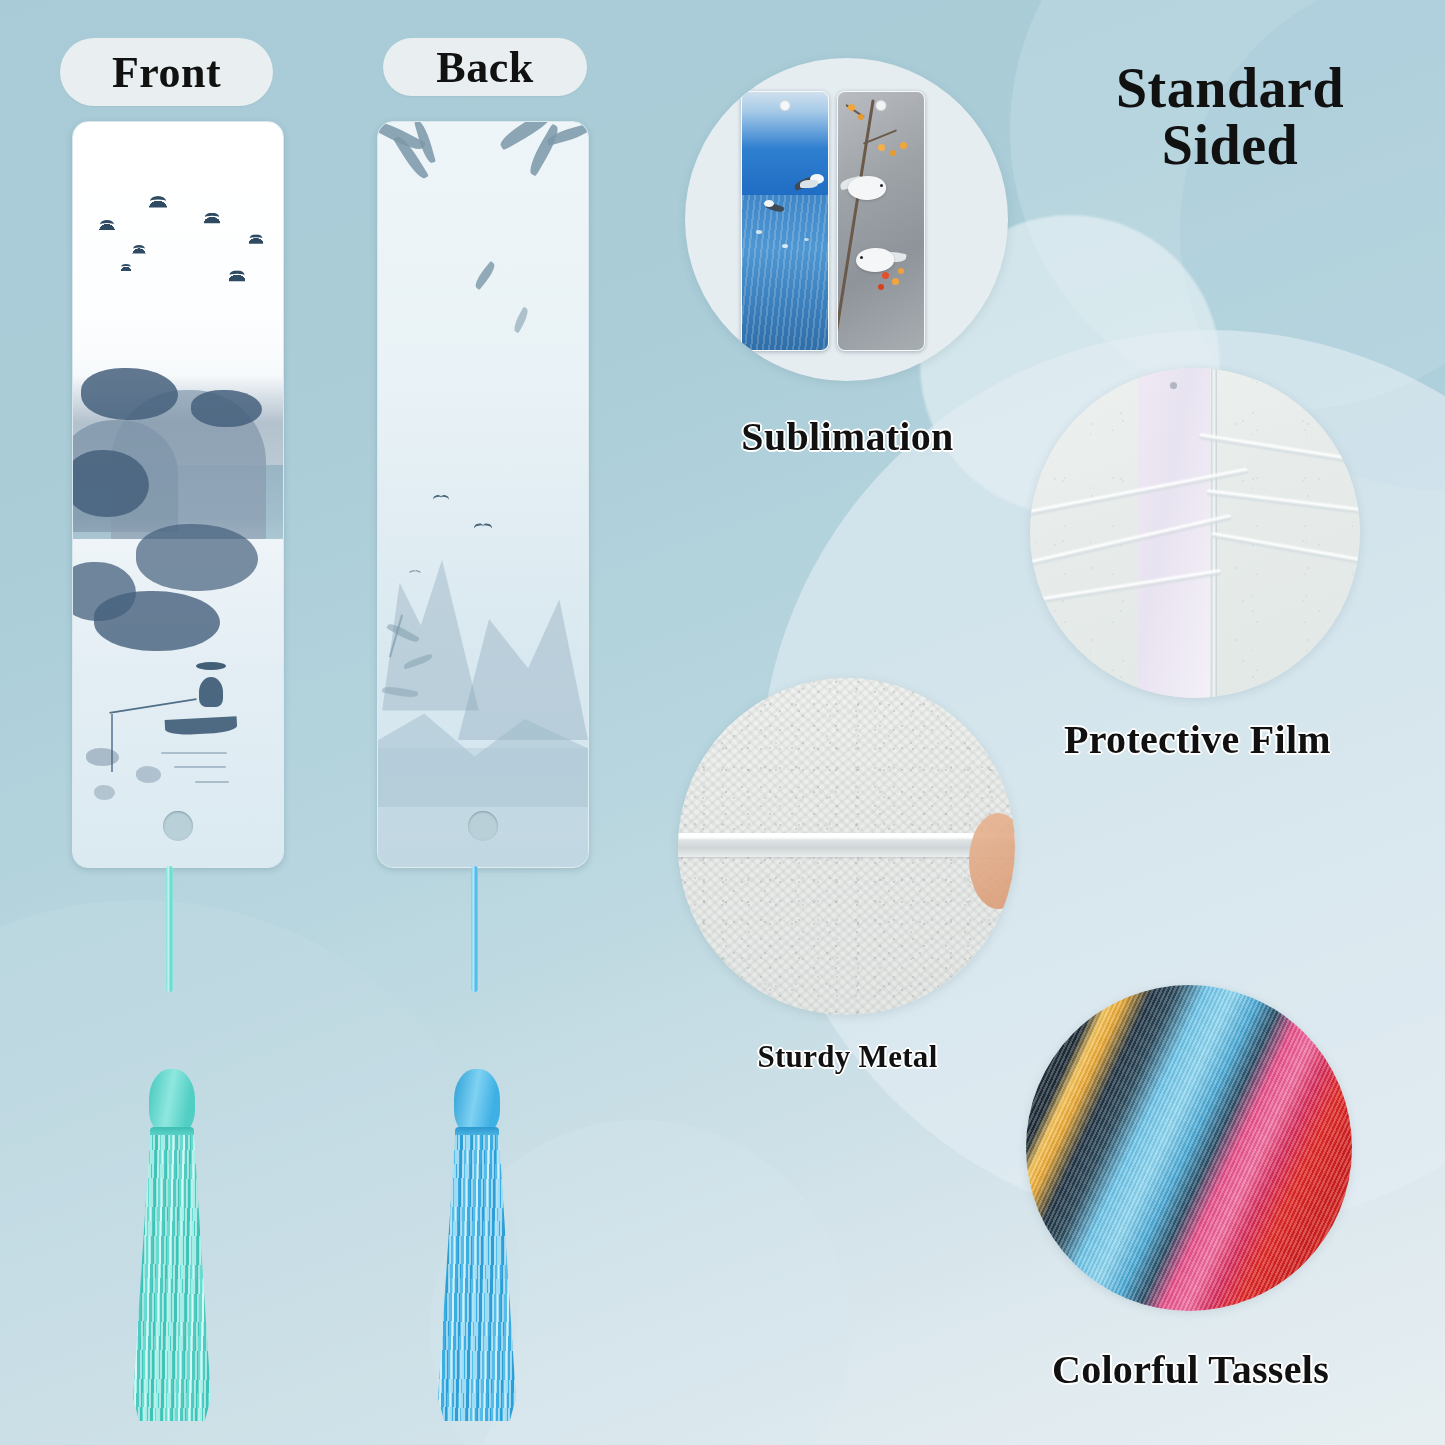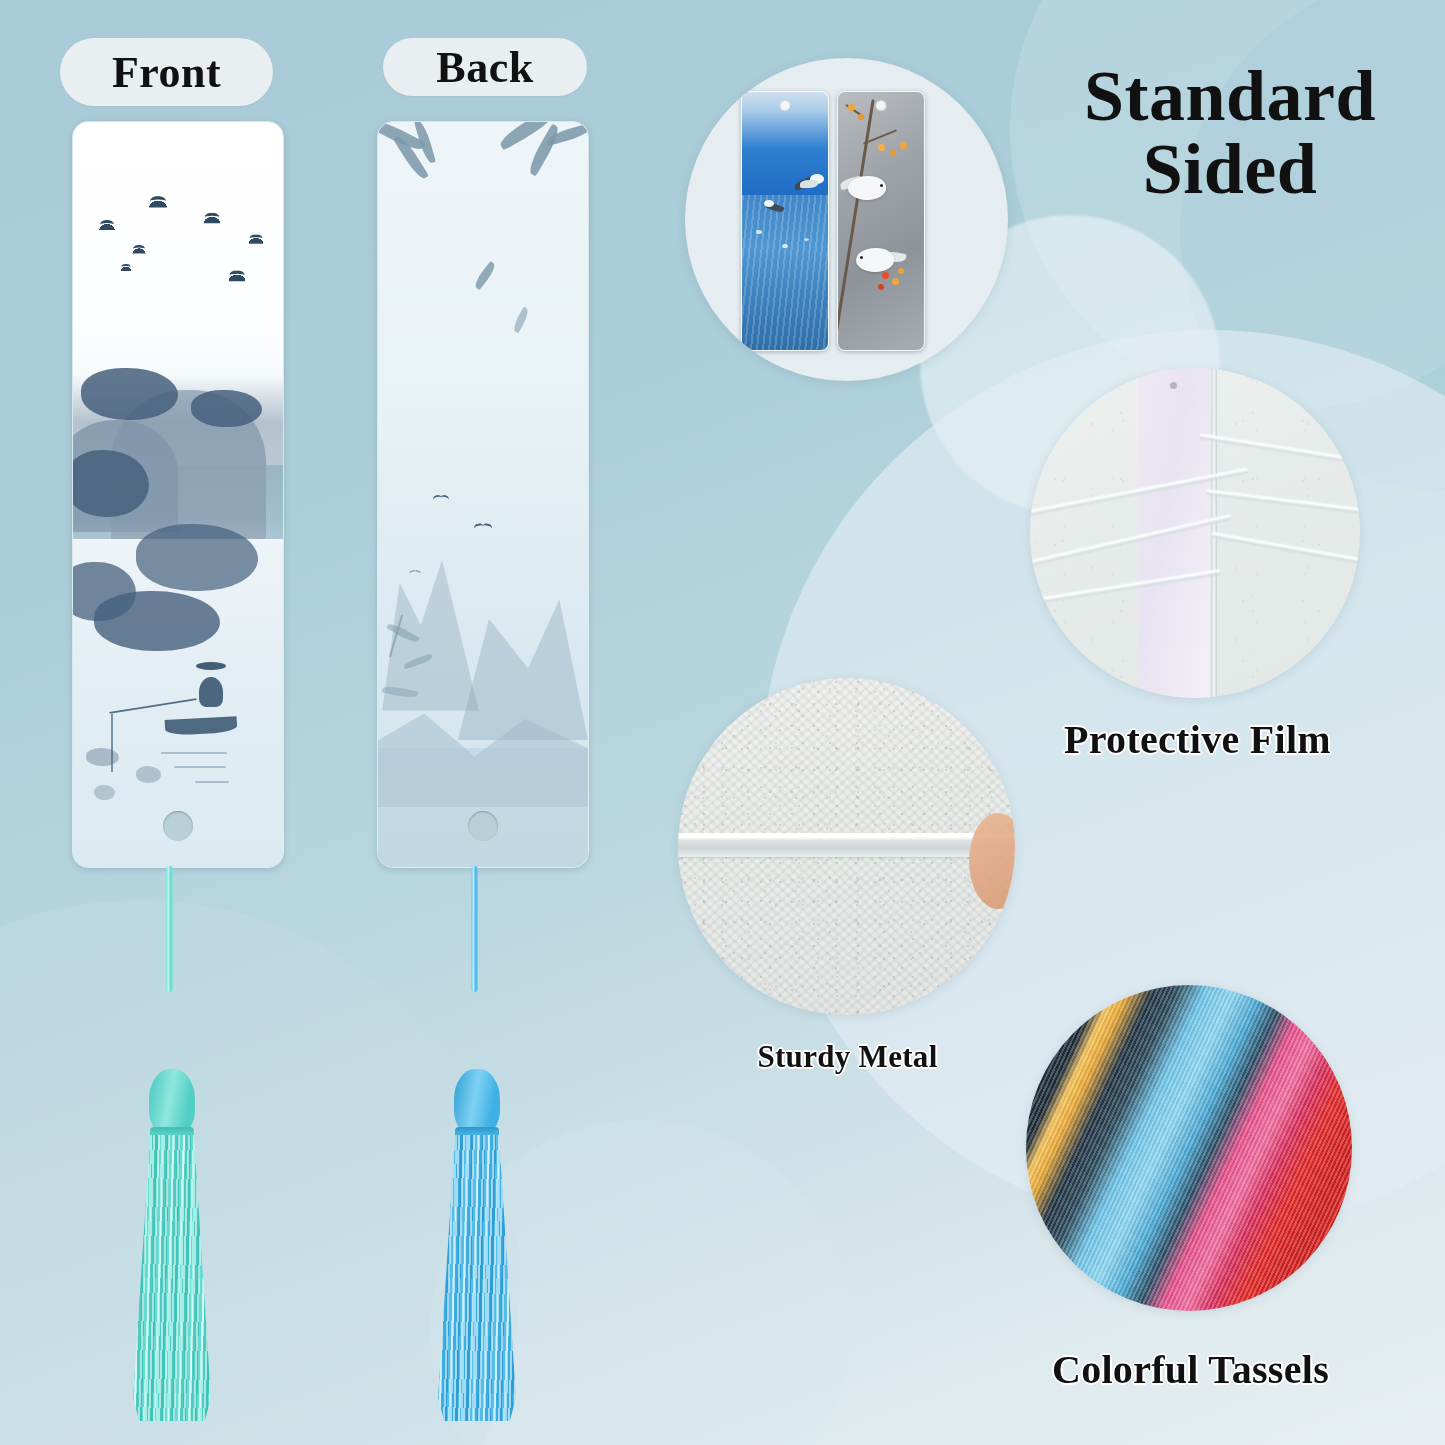--- a/index.html
+++ b/index.html
@@ -235,21 +235,21 @@
       linear-gradient(115deg,
         #f0a93c 0%,#e9a02f 5%,#25343f 10%,#1d2b36 16%,#f6c45a 19%,#e7a634 22%,
         #223444 27%,#2c4a5c 32%,#6ec4e8 38%,#8fd6f0 44%,#4aa8d4 50%,
         #2b4f66 55%,#e8508a 60%,#f06ea0 65%,#d8305f 70%,
         #e02a28 76%,#cf1f1f 84%,#d92a26 92%,#e8453a 100%);}
   #label-tassels{left:1018px;top:1348px;width:345px;font-size:40px;text-align:center;}
 
   
   #title{
     position:absolute;left:1020px;top:60px;width:420px;
-    text-align:center;color:#111;font-weight:bold;font-size:72px;line-height:1.02;
+    text-align:center;color:#111;font-weight:bold;font-size:56px;line-height:1.02;
     letter-spacing:.5px;
   }
   #title .l2{display:block;}
 </style>
 </head>
 <body>
 
 <div id="stage">
 
   <div class="bg-base"></div>
@@ -386,20 +386,21 @@
       <div class="sbird" style="left:18px;top:156px;width:38px;height:24px;"></div>
       <div class="sbird-eye" style="left:22px;top:164px;"></div>
       <div class="berry" style="left:44px;top:180px;width:7px;height:7px;background:#e4502c;"></div>
       <div class="berry" style="left:54px;top:186px;width:7px;height:7px;background:#f0a63a;"></div>
       <div class="berry" style="left:40px;top:192px;width:6px;height:6px;background:#d8431f;"></div>
       <div class="berry" style="left:60px;top:176px;width:6px;height:6px;background:#eda13a;"></div>
       <div class="mini-hole"></div>
     </div>
   </div>
   <div class="feature-label" id="label-dss">
+    <div>Sublimation</div>
   </div>
 
   <div class="circle" id="circle-film">
     <div class="film-noise"></div>
     <div class="film-bm"></div>
     <div class="film-bm-edge"></div>
     <div class="film-hole"></div>
     <div class="crease" style="left:-10px;top:120px;width:230px;transform:rotate(-11deg);"></div>
     <div class="crease" style="left:-6px;top:168px;width:210px;transform:rotate(-13deg);"></div>
     <div class="crease" style="left:6px;top:214px;width:186px;transform:rotate(-9deg);"></div>

